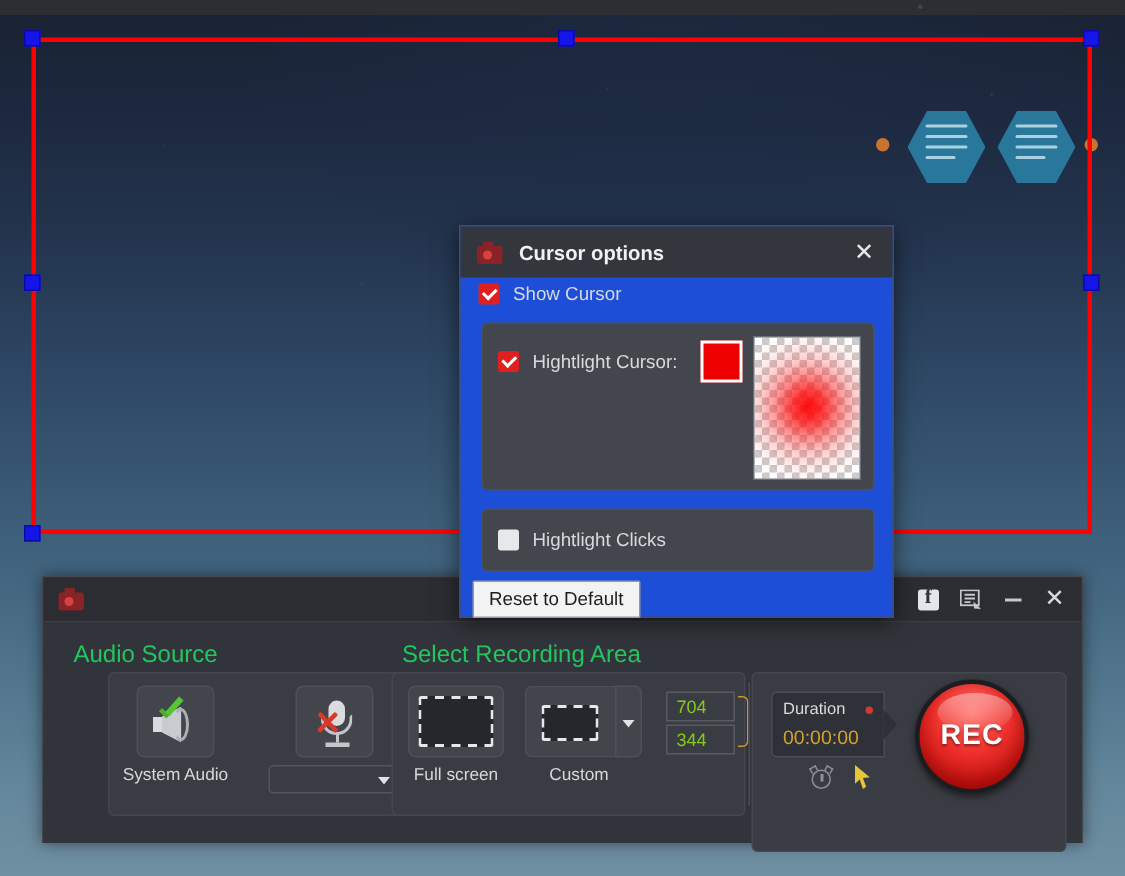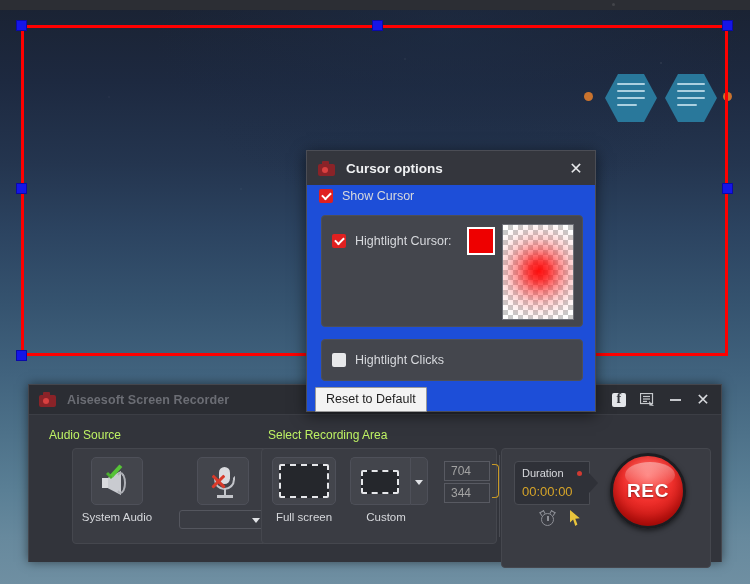--- a/index.html
+++ b/index.html
@@ -159,22 +159,22 @@
   }
 
   
   #app-body {
     position: relative;
     height: 147px;
     background: #32343b;
   }
   .section-label {
     position: absolute;
-    color: #bef264;
-    font-size: 12px;
+    color: #22c55e;
+    font-size: 16px;
   }
   #label-audio { left: 20px; top: 13px; }
   #label-area  { left: 239px; top: 13px; }
 
   .panel {
     position: absolute;
     background: #3a3c43;
     border: 1px solid #45474e;
     border-radius: 4px;
   }
@@ -305,21 +305,21 @@
     border-left: 1px solid #4e5059;
     border-radius: 0 5px 5px 0;
   }
 
   
   .size-box {
     position: absolute;
     width: 46px; height: 20px;
     background: #3a3c43;
     border: 1px solid #585a62;
-    color: #a3a3a3;
+    color: #84cc16;
     font-size: 12px;
     line-height: 18px;
     padding-left: 6px;
   }
   .chain-bracket {
     position: absolute;
     width: 7px; height: 34px;
     border: 1.6px solid #c99a26;
     border-left: none;
     border-radius: 0 4px 4px 0;
@@ -604,21 +604,20 @@
   </div>
 
   <div id="app-window">
 
     <div id="app-titlebar">
       <div id="app-logo">
         <div class="cam-top"></div>
         <div class="cam-body"></div>
         <div class="cam-lens"></div>
       </div>
-      <div id="app-title">Aiseesoft Screen Recorder</div>
 
       <div id="titlebar-buttons">
         <div class="tb-btn">
           <div class="fb-icon"></div>
         </div>
         <div class="tb-btn">
           <div class="feedback-icon">
             <svg width="15" height="14" viewBox="0 0 15 14">
               <rect x="0.5" y="0.5" width="12" height="10" fill="none" stroke="#c6c8cc" stroke-width="1.2"></rect>
               <line x1="3" y1="3.5" x2="10" y2="3.5" stroke="#c6c8cc" stroke-width="1.2"></line>

